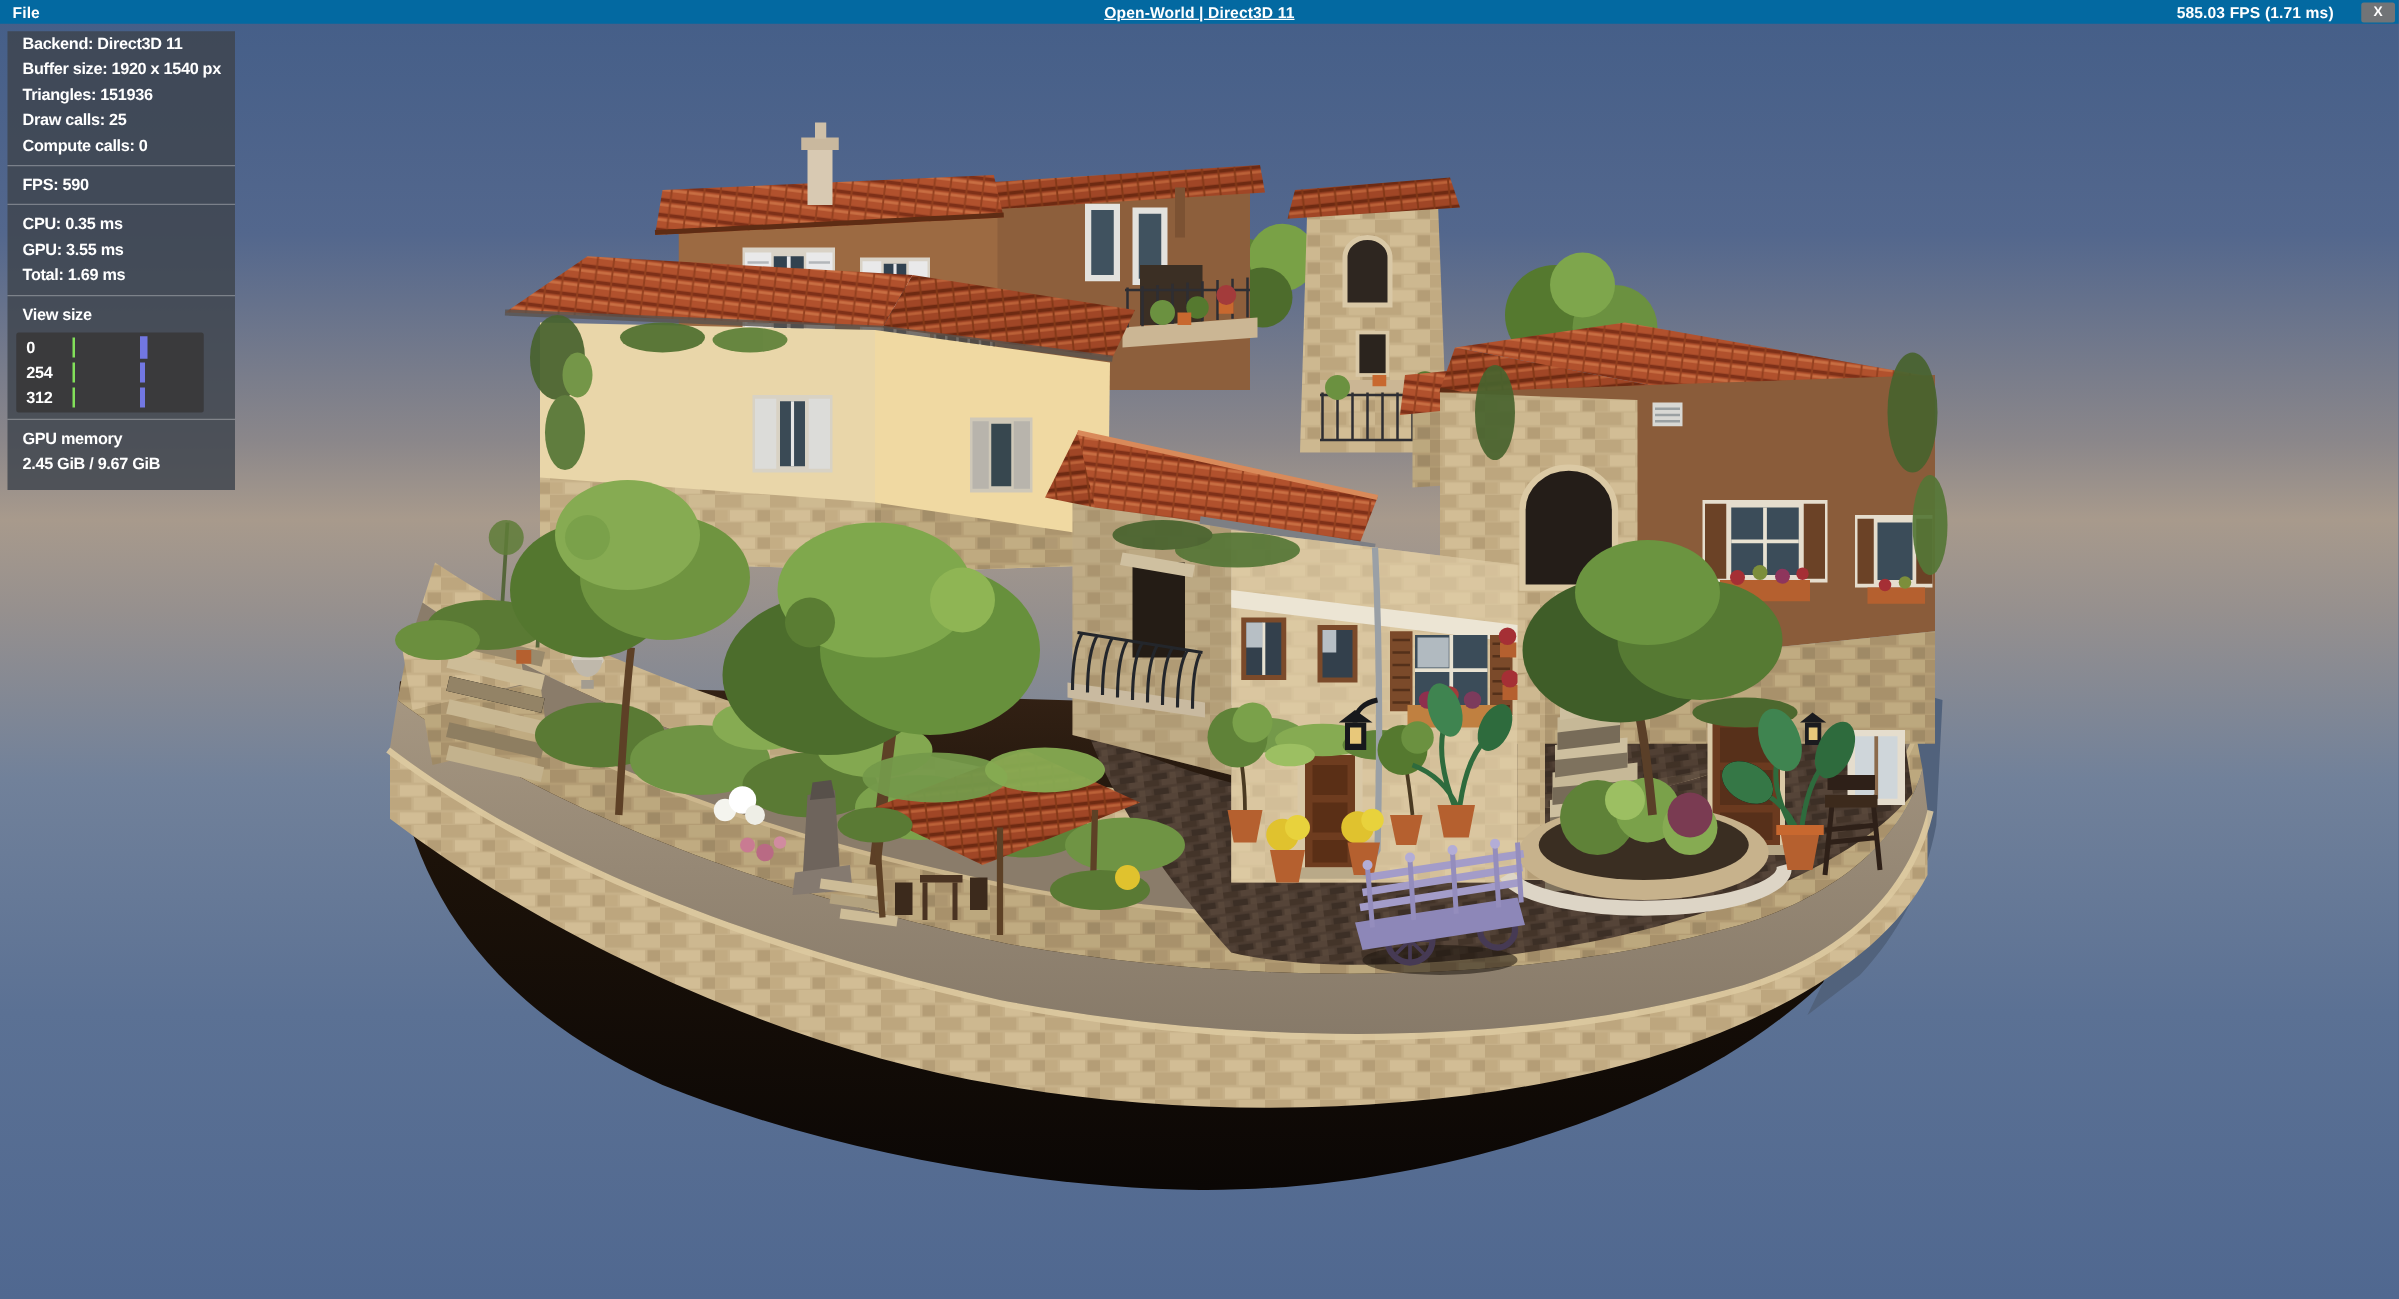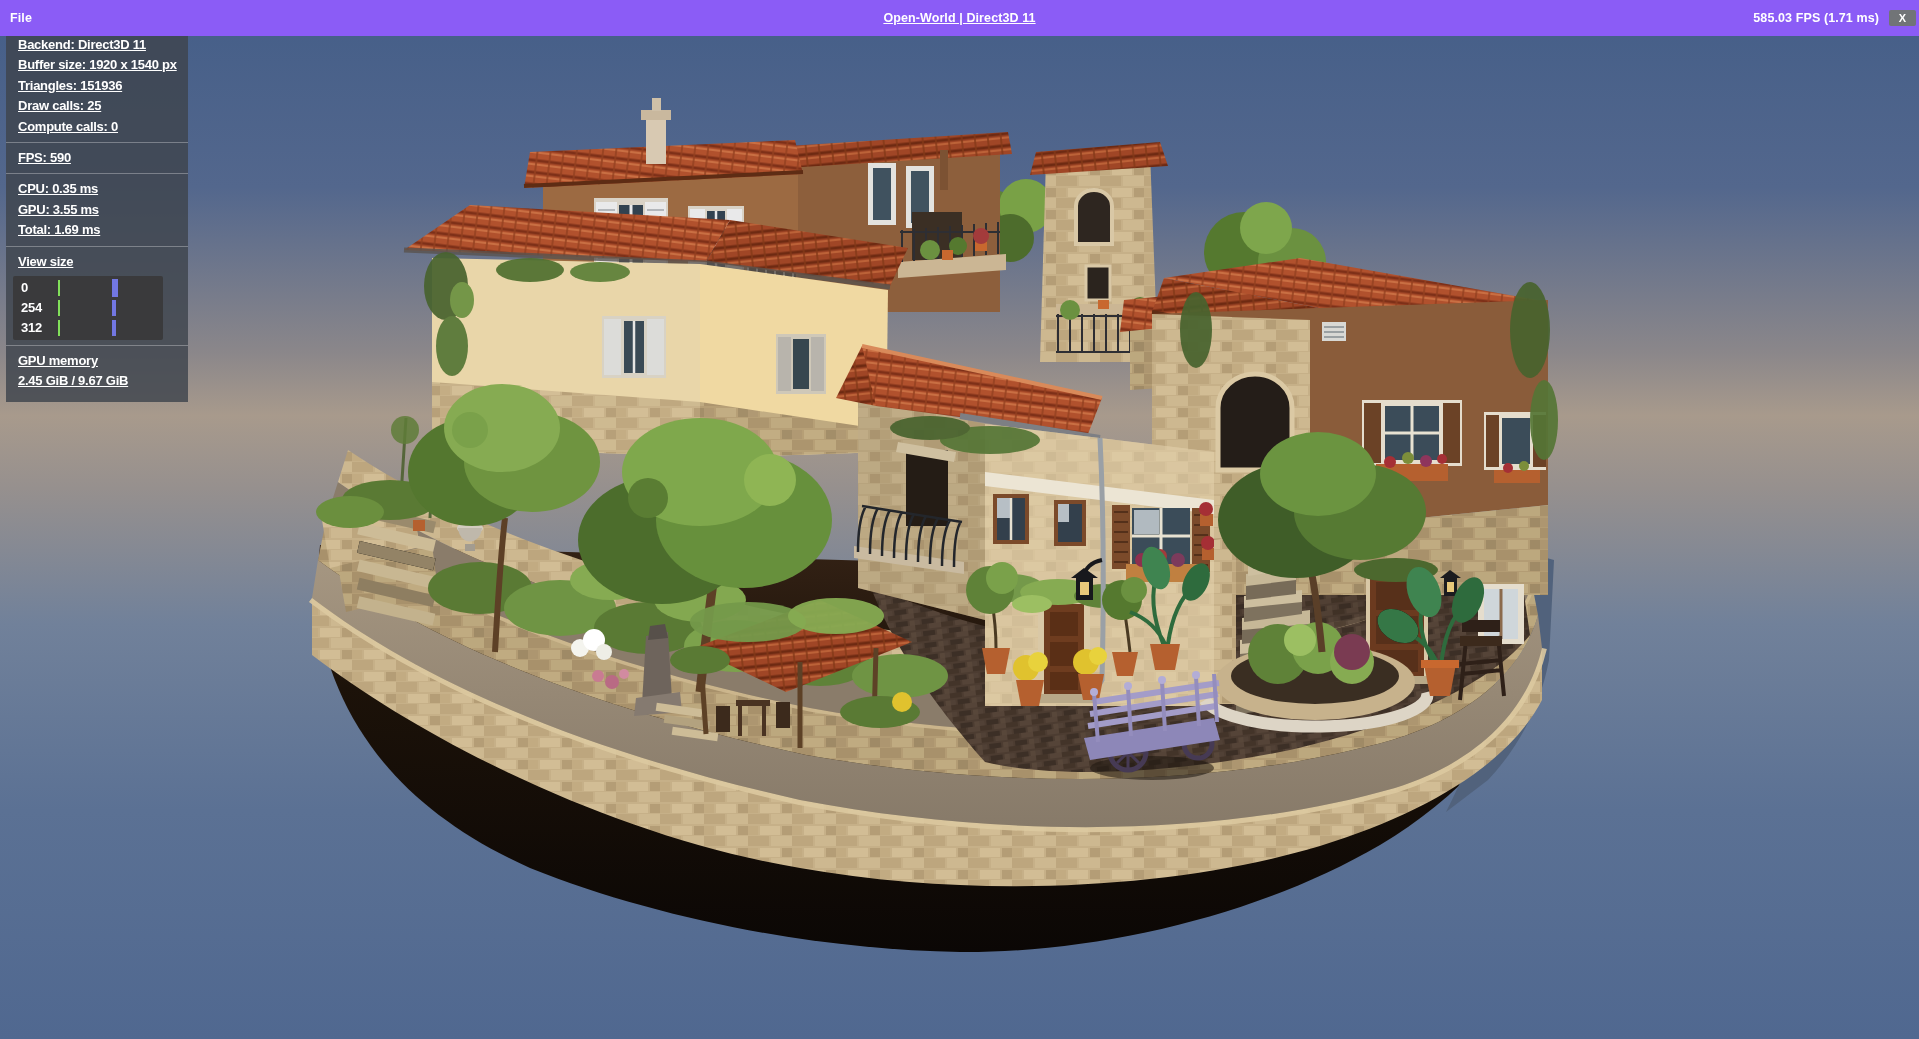--- a/index.html
+++ b/index.html
@@ -3,38 +3,38 @@
 <meta charset="utf-8">
 <style>
   html,body{margin:0;padding:0;}
   body{
     width:1919px;height:1039px;overflow:hidden;position:relative;
     background:#51688f;font-family:"Liberation Sans",sans-serif;
     -webkit-font-smoothing:antialiased;
   }
   
   .titlebar{
-    position:absolute;top:0;left:0;width:100%;height:36px;background:#8b5cf6;
+    position:absolute;top:0;left:0;width:100%;height:19px;background:#0369a1;
     color:#fff;display:flex;align-items:center;z-index:20;
     font-size:12.5px;font-weight:bold;letter-spacing:.1px;
   }
   .menu-file{padding:0 16px 0 10px;height:100%;display:flex;align-items:center;cursor:default;}
   .tb-title{position:absolute;left:50%;transform:translateX(-50%);white-space:nowrap;text-decoration:underline;}
-  .tb-right{margin-left:auto;display:flex;align-items:center;gap:10px;padding-right:3px;}
+  .tb-right{margin-left:auto;display:flex;align-items:center;gap:22px;padding-right:3px;}
   .fps-readout{white-space:nowrap;}
   .close-btn{
     width:27px;height:16px;background:#717477;color:#fff;border-radius:2px;
     display:flex;align-items:center;justify-content:center;
     font-size:11px;font-weight:bold;cursor:default;
   }
   
   .stats-panel{
     position:absolute;left:6px;top:25px;width:182px;z-index:15;
     background:rgba(62,68,77,.82);color:#fff;
-    padding:10px 0 10px 0;font-size:13px;font-weight:bold;letter-spacing:-.25px;text-decoration:underline;
+    padding:0 0 10px 0;font-size:13px;font-weight:bold;letter-spacing:-.25px;
   }
   .sp-line{padding:0 6px 0 12px;line-height:20.4px;white-space:nowrap;}
   .sp-sep{height:1px;background:rgba(255,255,255,.30);margin:5px 0;}
   .vs-box{
     margin:4px 0 3px 7px;width:150px;height:64px;background:#3a3a3c;border-radius:2px;
     position:relative;padding-top:2px;box-sizing:border-box;
   }
   .vs-row{position:relative;height:20px;}
   .vs-label{position:absolute;left:8px;top:0;line-height:20px;}
   .vs-tick{position:absolute;top:2px;height:16px;width:2px;background:#82e05a;}

